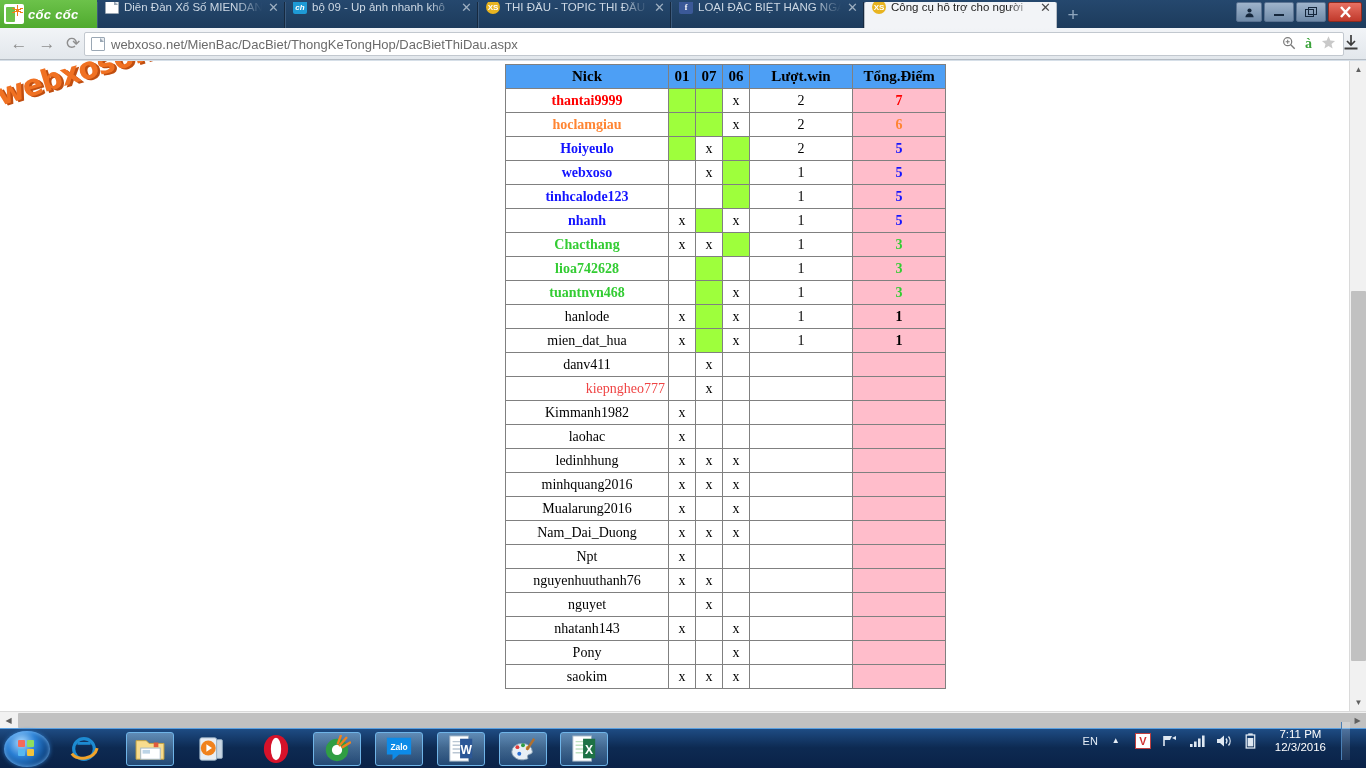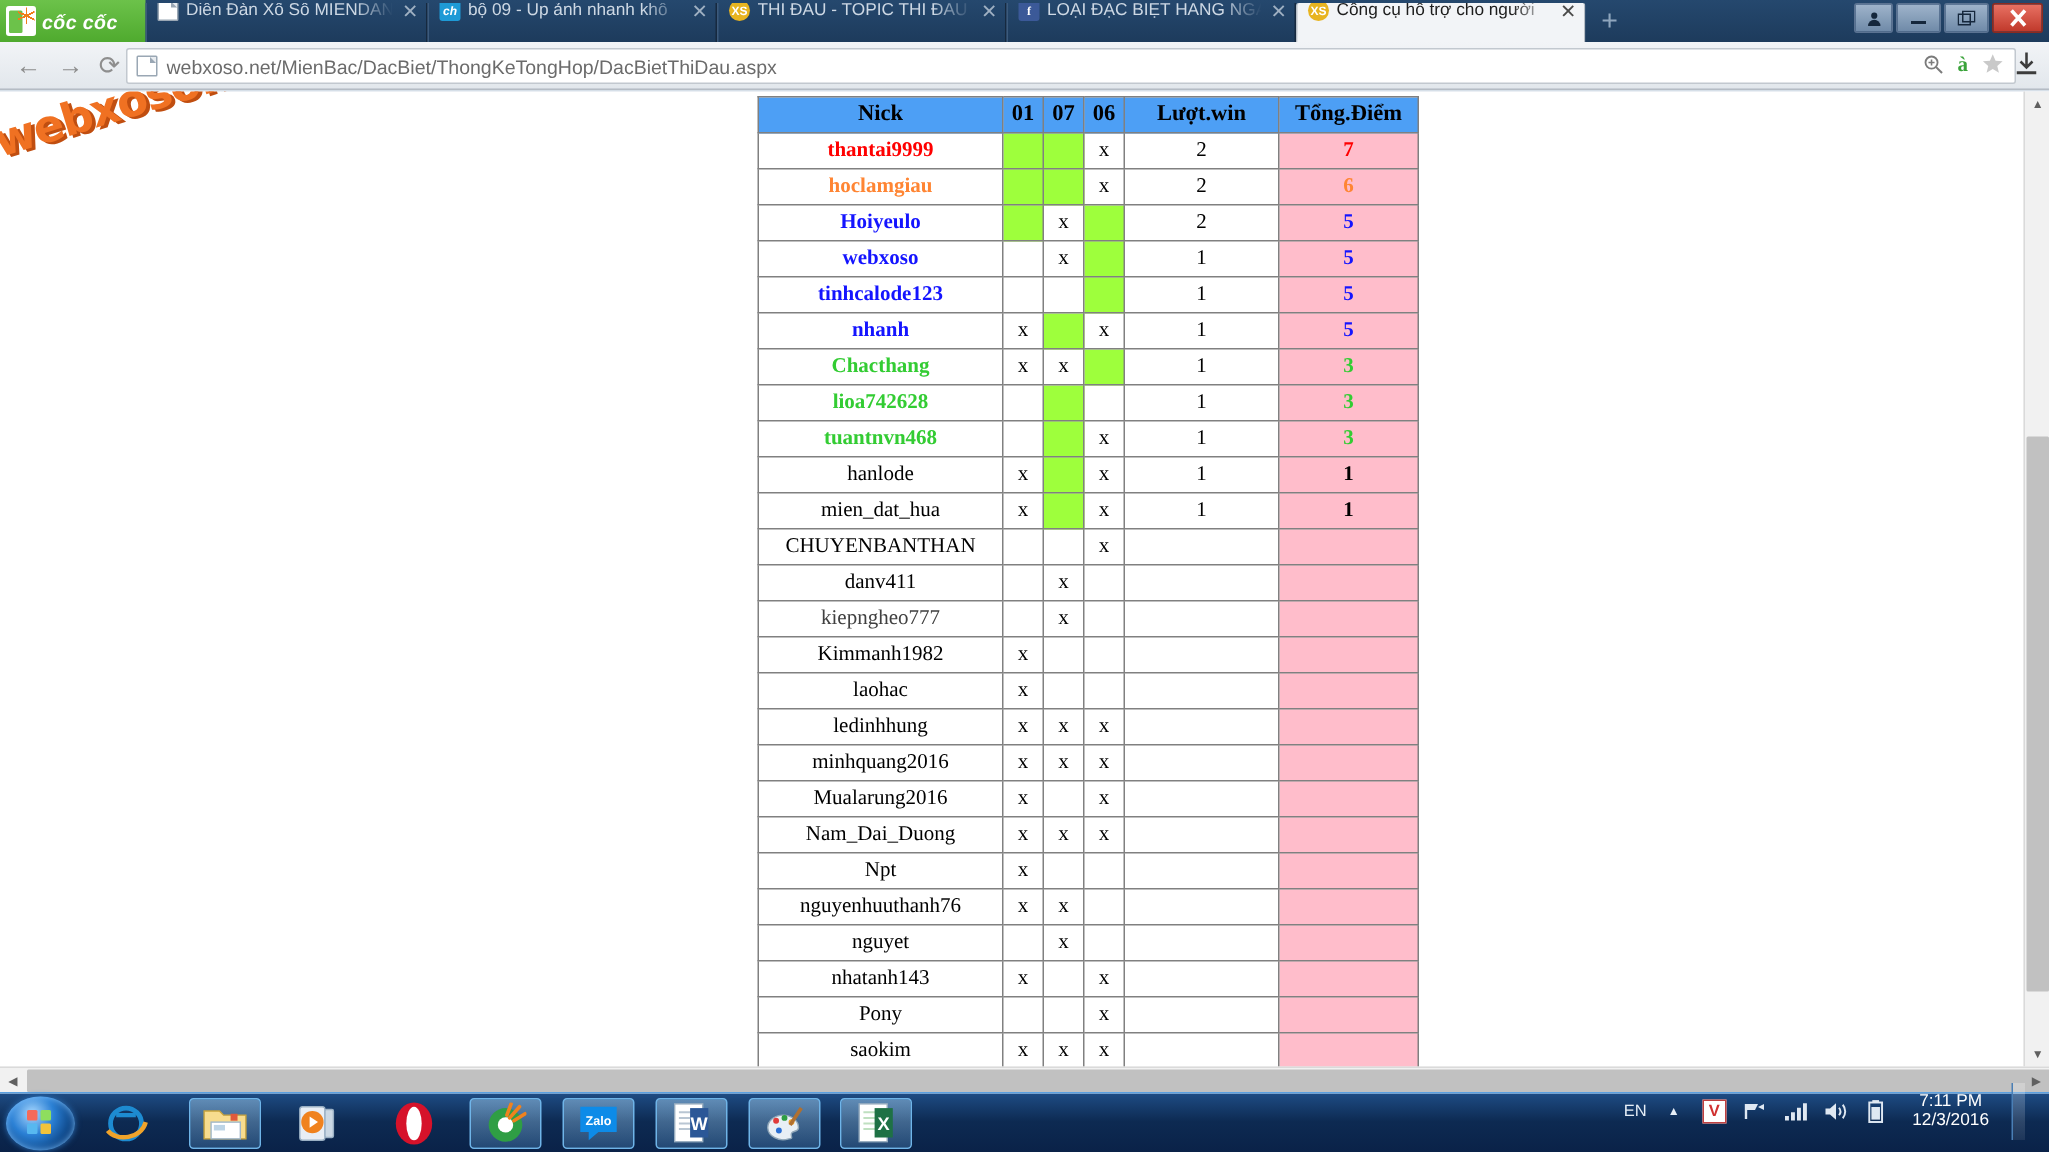--- a/index.html
+++ b/index.html
@@ -357,37 +357,29 @@
             </tr>
             <tr>
               <td class="nick plain" style="color: rgb(0, 0, 0);">mien_dat_hua</td>
               <td>x</td>
               <td class="mark"></td>
               <td>x</td>
               <td>1</td>
               <td class="pt" style="color: rgb(0, 0, 0);">1</td>
             </tr>
             <tr>
-              <td class="nick plain" style="color: rgb(0, 0, 0);">CHUYENBANTHAN</td>
-              <td></td>
-              <td></td>
-              <td>x</td>
-              <td></td>
-              <td class="pt empty" style="color: rgb(0, 0, 0);"></td>
-            </tr>
-            <tr>
               <td class="nick plain" style="color: rgb(0, 0, 0);">danv411</td>
               <td></td>
               <td>x</td>
               <td></td>
               <td></td>
               <td class="pt empty" style="color: rgb(0, 0, 0);"></td>
             </tr>
             <tr>
-              <td class="nick plain" style="color: #404040;">kiepngheo777</td>
+              <td class="nick plain" style="color: #ef4444; text-align: right;">kiepngheo777</td>
               <td></td>
               <td>x</td>
               <td></td>
               <td></td>
               <td class="pt empty" style="color: rgb(0, 0, 0);"></td>
             </tr>
             <tr>
               <td class="nick plain" style="color: rgb(0, 0, 0);">Kimmanh1982</td>
               <td>x</td>
               <td></td>

